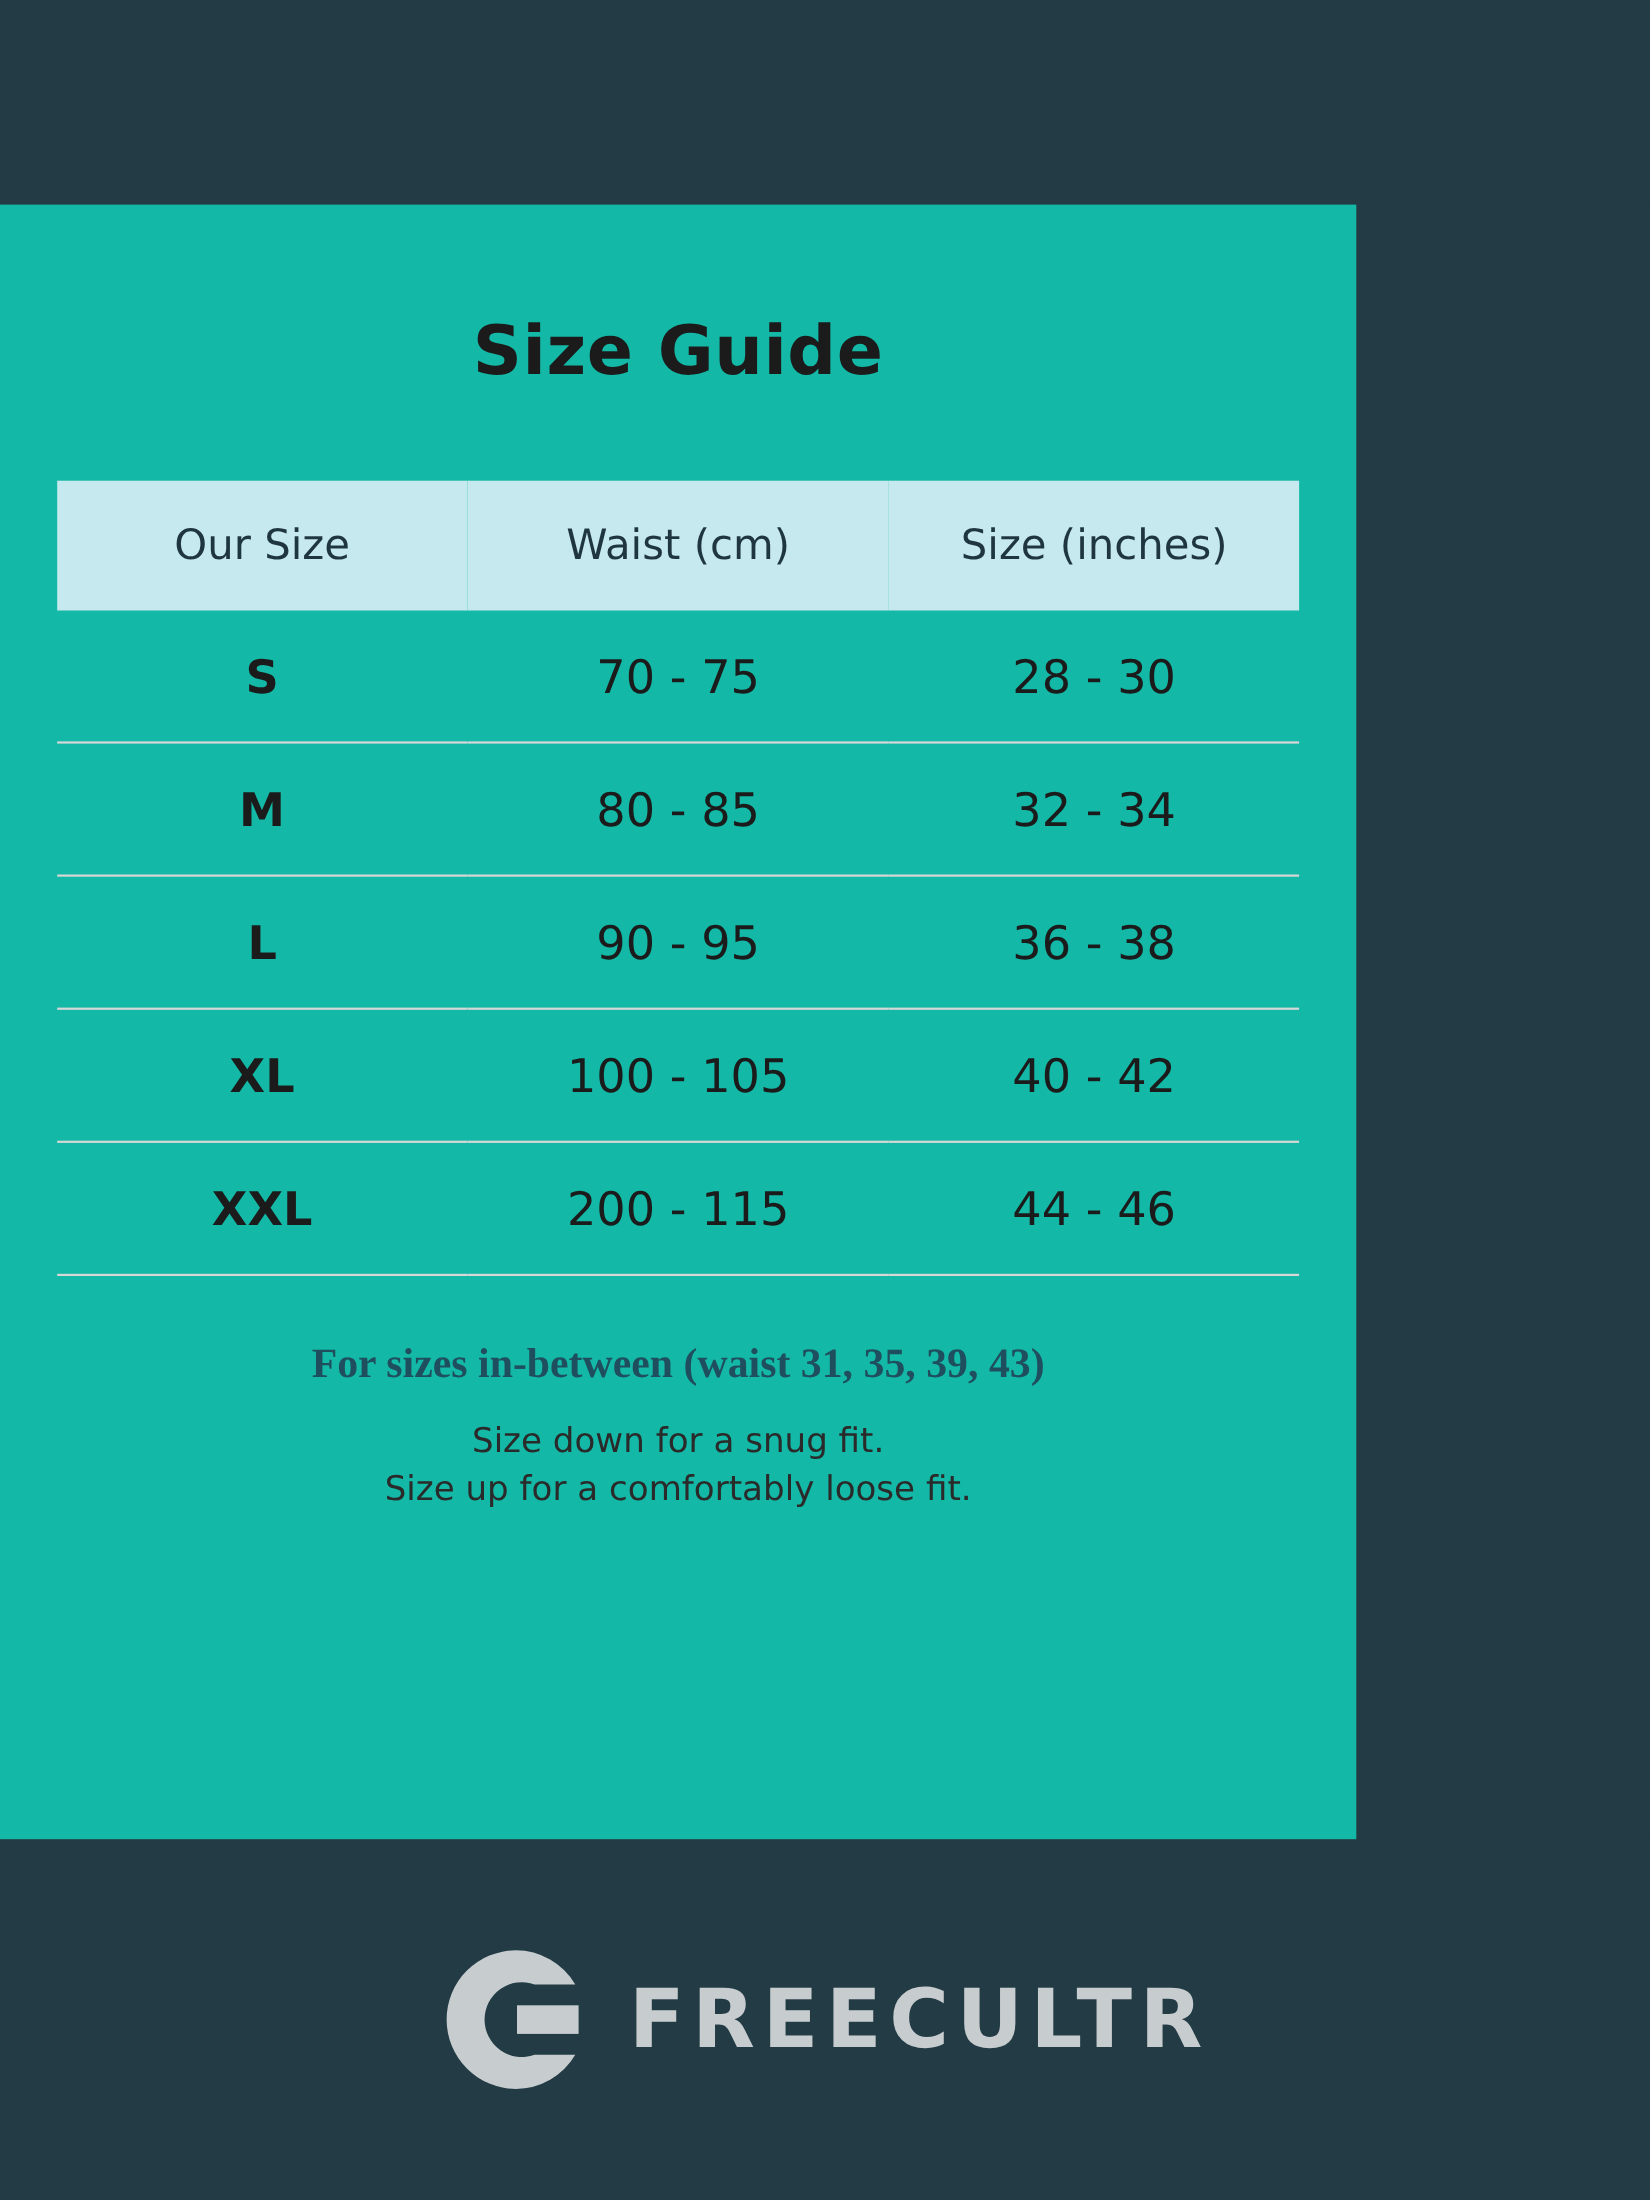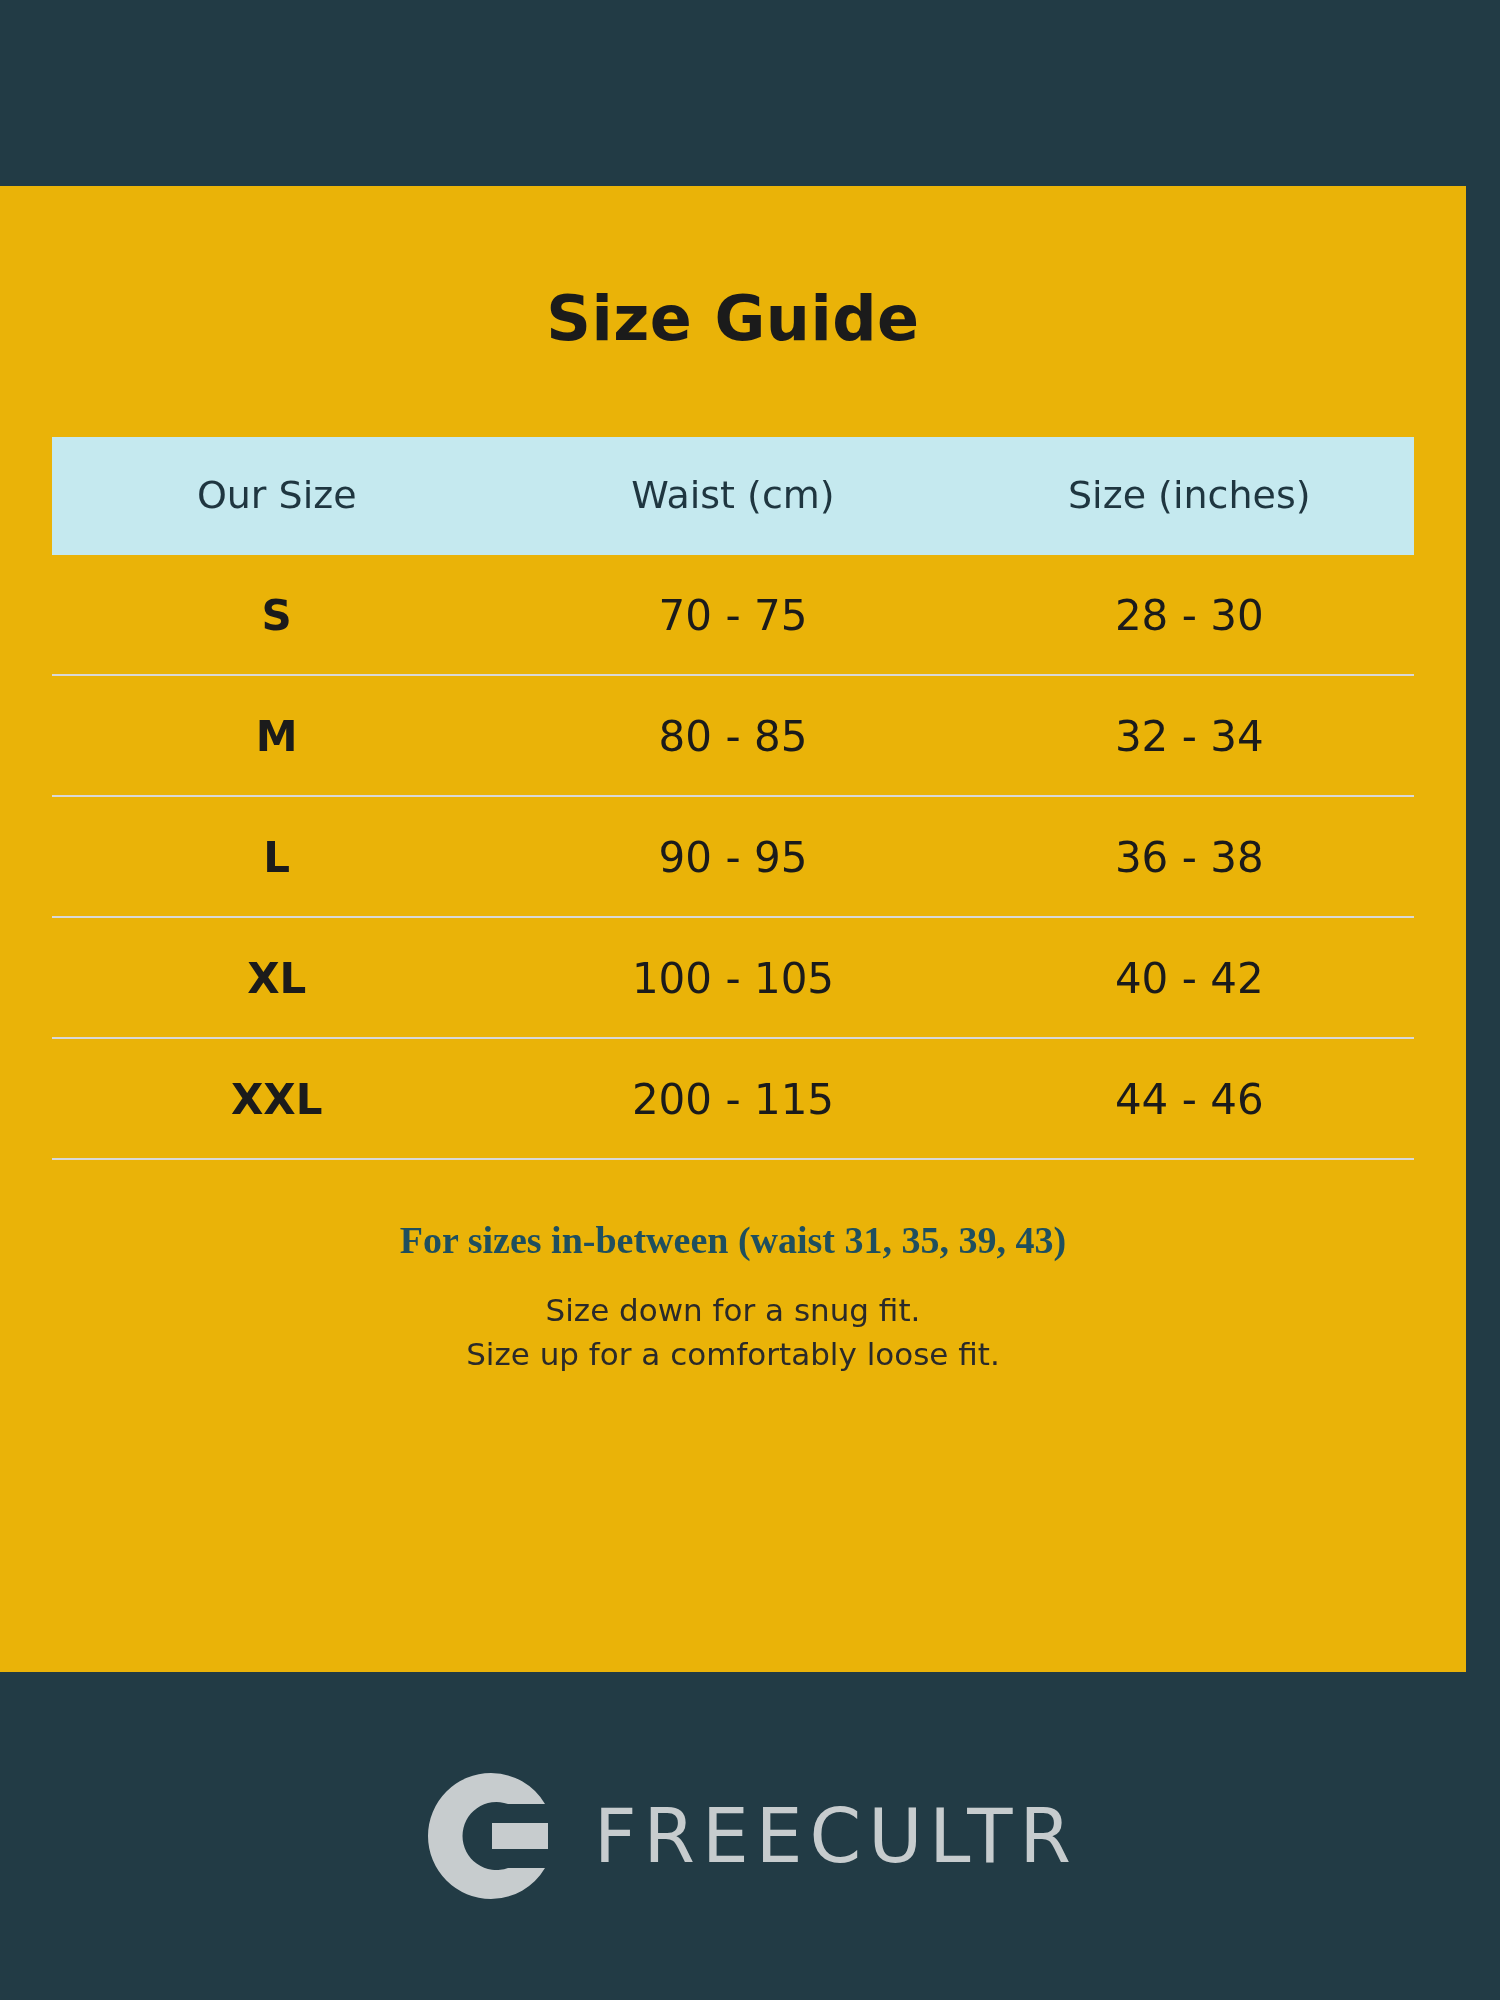--- a/index.html
+++ b/index.html
@@ -22,22 +22,22 @@
     flex-direction: column;
   }
   .band-top {
     height: 186px;
     width: 100%;
     background: #223b45;
     flex: none;
   }
   .card {
     flex: none;
-    background: #eab308;
-    width: 1466px;
+    background: #14b8a6;
+    width: 1233px;
     height: 1486px;
     box-sizing: border-box;
     padding: 0 52px;
     position: relative;
   }
   .title {
     text-align: center;
     font-size: 62px;
     font-weight: bold;
     color: #1b1b1b;
@@ -114,21 +114,21 @@
     width: 138px;
     height: 138px;
     position: relative;
     flex: none;
   }
   .brand-text {
     color: #c7ccce;
     font-size: 74px;
     letter-spacing: 7px;
     font-family: "DejaVu Sans", sans-serif;
-    font-weight: normal;
+    font-weight: bold;
   }
 </style>
 </head>
 <body>
 
 <div class="page">
 
   <div class="band-top"></div>
 
   <div class="card">

